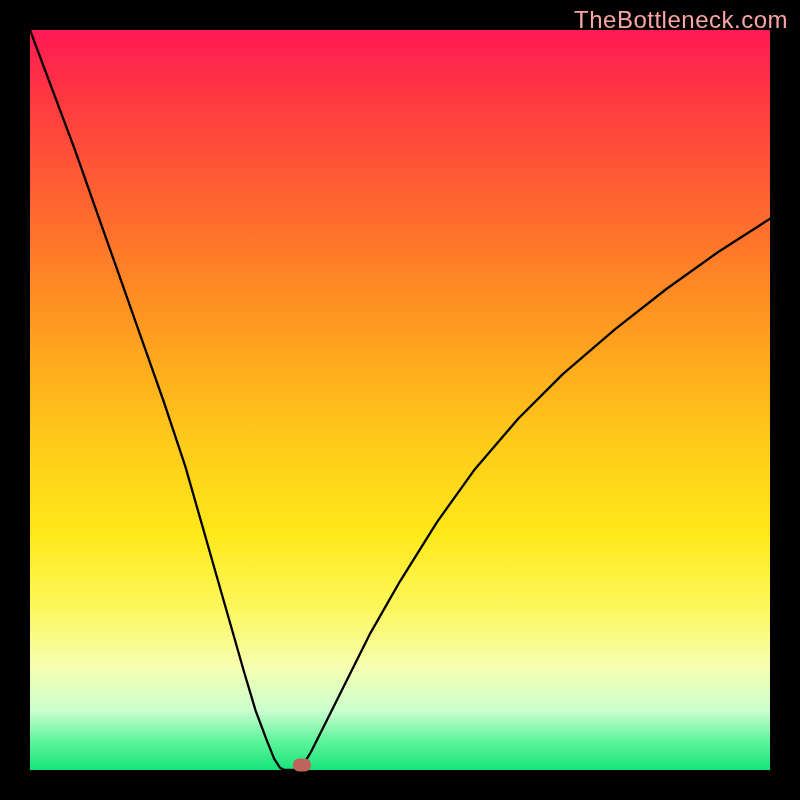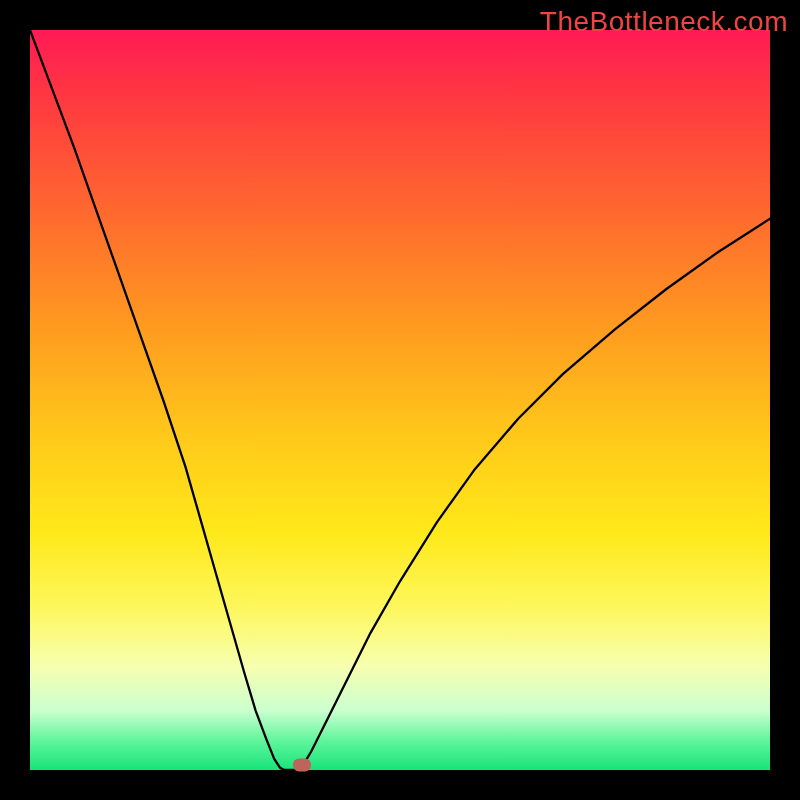--- a/index.html
+++ b/index.html
@@ -13,22 +13,22 @@
   .frame {
     position: relative;
     width: 800px;
     height: 800px;
     background: #000;
   }
   .watermark {
     position: absolute;
     top: 6px;
     right: 12px;
-    color: #ef4444;
-    font-size: 28px;
+    color: #fca5a5;
+    font-size: 24px;
     font-weight: 500;
     letter-spacing: 0.5px;
     z-index: 3;
     text-align: center;
   }
   .plot {
     position: absolute;
     left: 30px;
     top: 30px;
     width: 740px;

